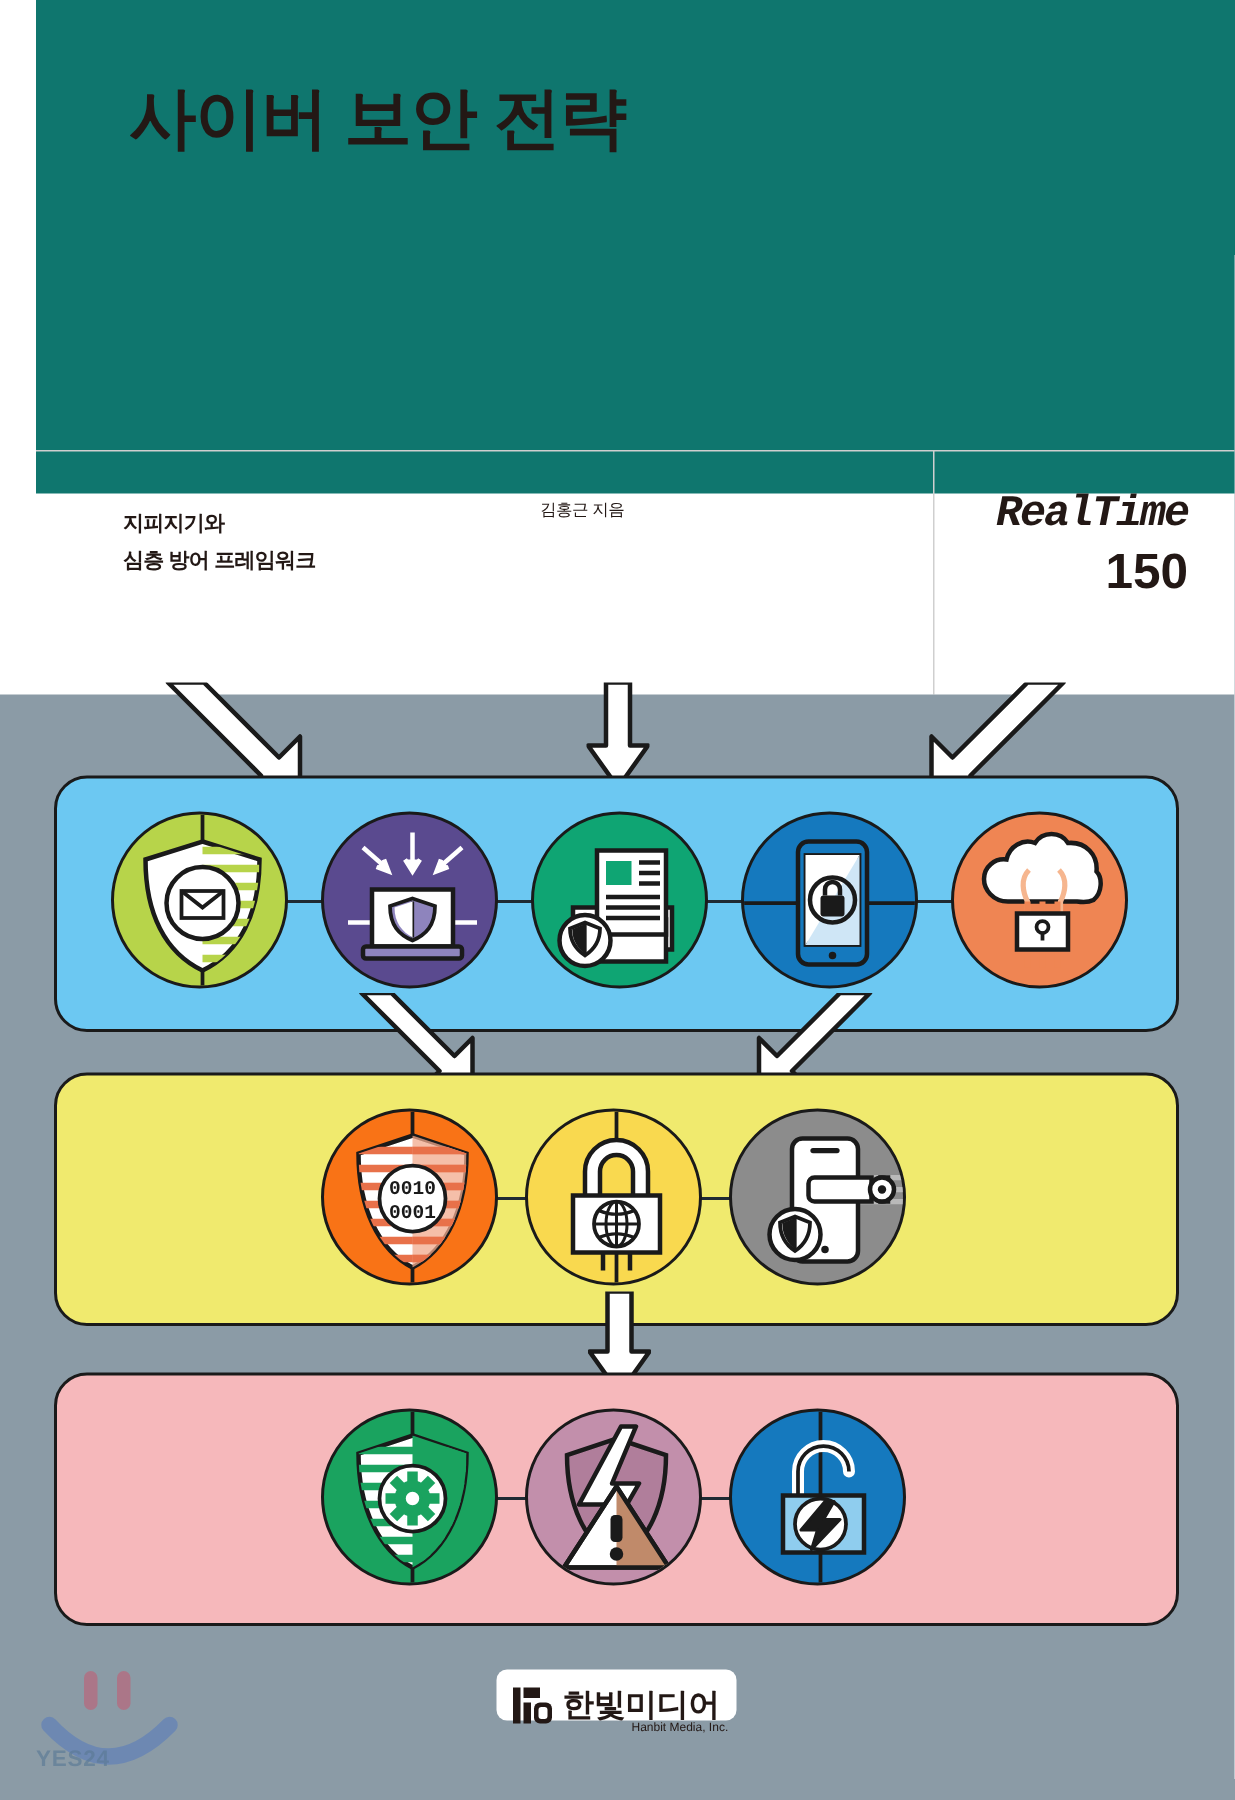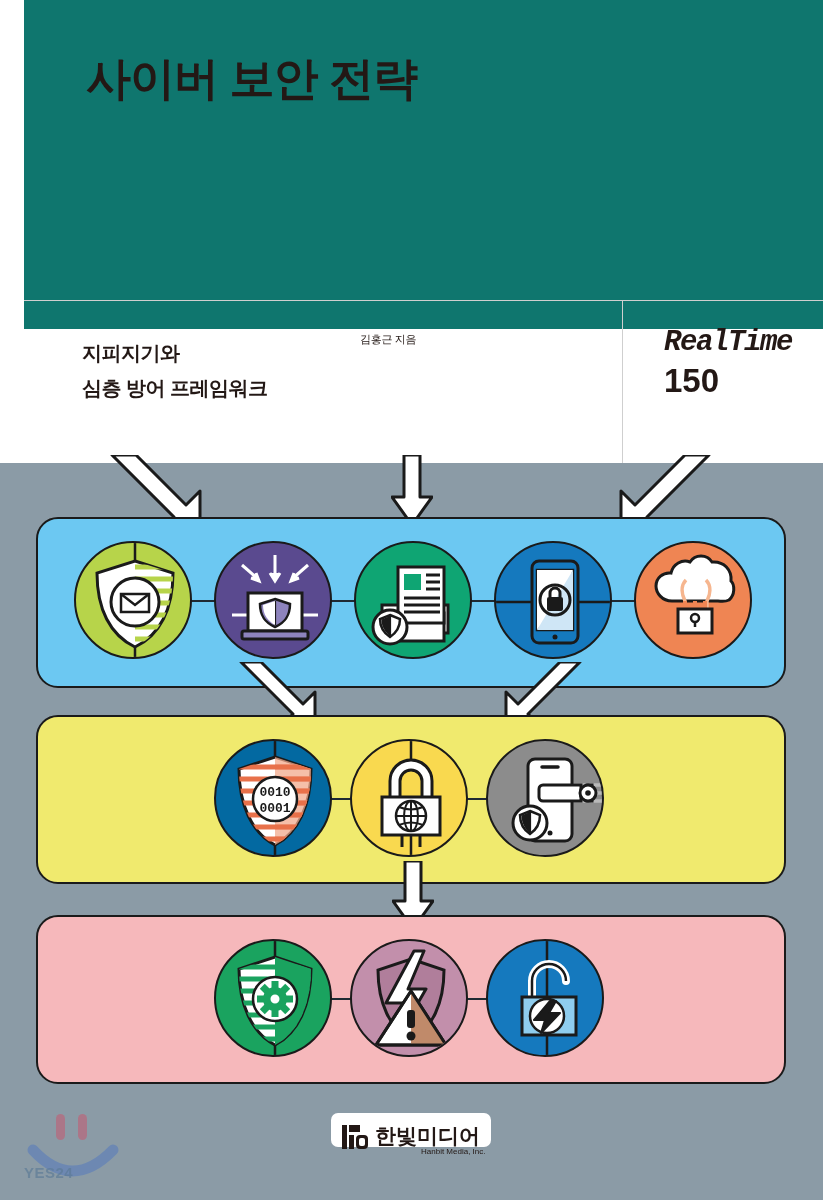--- a/index.html
+++ b/index.html
@@ -19,40 +19,40 @@
 
   .title {
     position:absolute; left:62px; top:52px;
     font-size:45px; font-weight:bold; color:#231815;
     letter-spacing:-1px; line-height:1.2;
     font-family:"Liberation Sans", sans-serif;
   }
 
   .subtitle {
     position:absolute; left:58px; top:336px;
-    font-size:20px; font-weight:bold; color:#231815;
+    font-size:14px; font-weight:bold; color:#231815;
     line-height:1.75; letter-spacing:-0.5px;
   }
   .subtitle div { white-space:nowrap; }
 
   .author {
     position:absolute; left:336px; top:332px;
     font-size:11px; color:#231815; letter-spacing:-0.3px;
   }
 
   .rt-block { position:absolute; left:640px; top:328px; }
   .rt-word {
     font-size:29px; font-weight:bold; font-style:italic;
     color:#231815; letter-spacing:-1.4px; line-height:1;
     position:relative; display:inline-block;
     font-family:Liberation Mono, monospace;
   }
   .rt-num {
     margin-top:7px; font-size:33px; font-weight:bold; color:#231815;
-    letter-spacing:0px; line-height:1;
+    letter-spacing:0px; line-height:1;text-align:right;
   }
 
   
   .illus { position:absolute; left:0; top:463px; width:823px; height:737px; background:#8b9ba6; }
 
   .panel { position:absolute; border:2.5px solid #1a1a1a; border-radius:22px; }
   .panel-blue   { left:36px; top:54px;  width:746px; height:167px; background:#6cc8f2; }
   .panel-yellow { left:36px; top:252px; width:746px; height:165px; background:#f0ea6e; }
   .panel-pink   { left:36px; top:452px; width:746px; height:165px; background:#f6b8bb; }
 
@@ -223,21 +223,21 @@
     </svg>
     <svg class="arrow" style="left:500px; top:199px; width:84px; height:66px;" viewBox="0 0 84 66">
       <polygon points="80,0 60,0 18,42 6,30 6,64 40,64 28,52 70,10" fill="#ffffff" stroke="#1a1a1a" stroke-width="3" stroke-linejoin="round"></polygon>
     </svg>
 
     <div class="panel panel-yellow"></div>
 
     <div class="connector" style="left:330px; top:335px; width:58px;"></div>
     <div class="connector" style="left:466px; top:335px; width:58px;"></div>
 
-    <div class="node" style="left:214px; top:276px; width:118px; height:118px; background:#0369a1;">
+    <div class="node" style="left:214px; top:276px; width:118px; height:118px; background:#f97316;">
       <svg viewBox="0 0 118 118" width="118" height="118">
         <path d="M59 0 L59 118" stroke="#1a1a1a" stroke-width="2.5"></path>
         <path d="M59 16 L95 28 C95 64 82 92 59 104 C36 92 23 64 23 28 Z" fill="#ffffff" stroke="#1a1a1a" stroke-width="3"></path>
         <clipPath id="cl2">
             <path d="M59 16 L95 28 C95 64 82 92 59 104 C36 92 23 64 23 28 Z"></path>
           </clipPath>
         <g clip-path="url(#cl2)">
           <g stroke="#e8714a" stroke-width="5">
             <line x1="20" y1="26" x2="98" y2="26"></line>
               <line x1="20" y1="38" x2="98" y2="38"></line>

